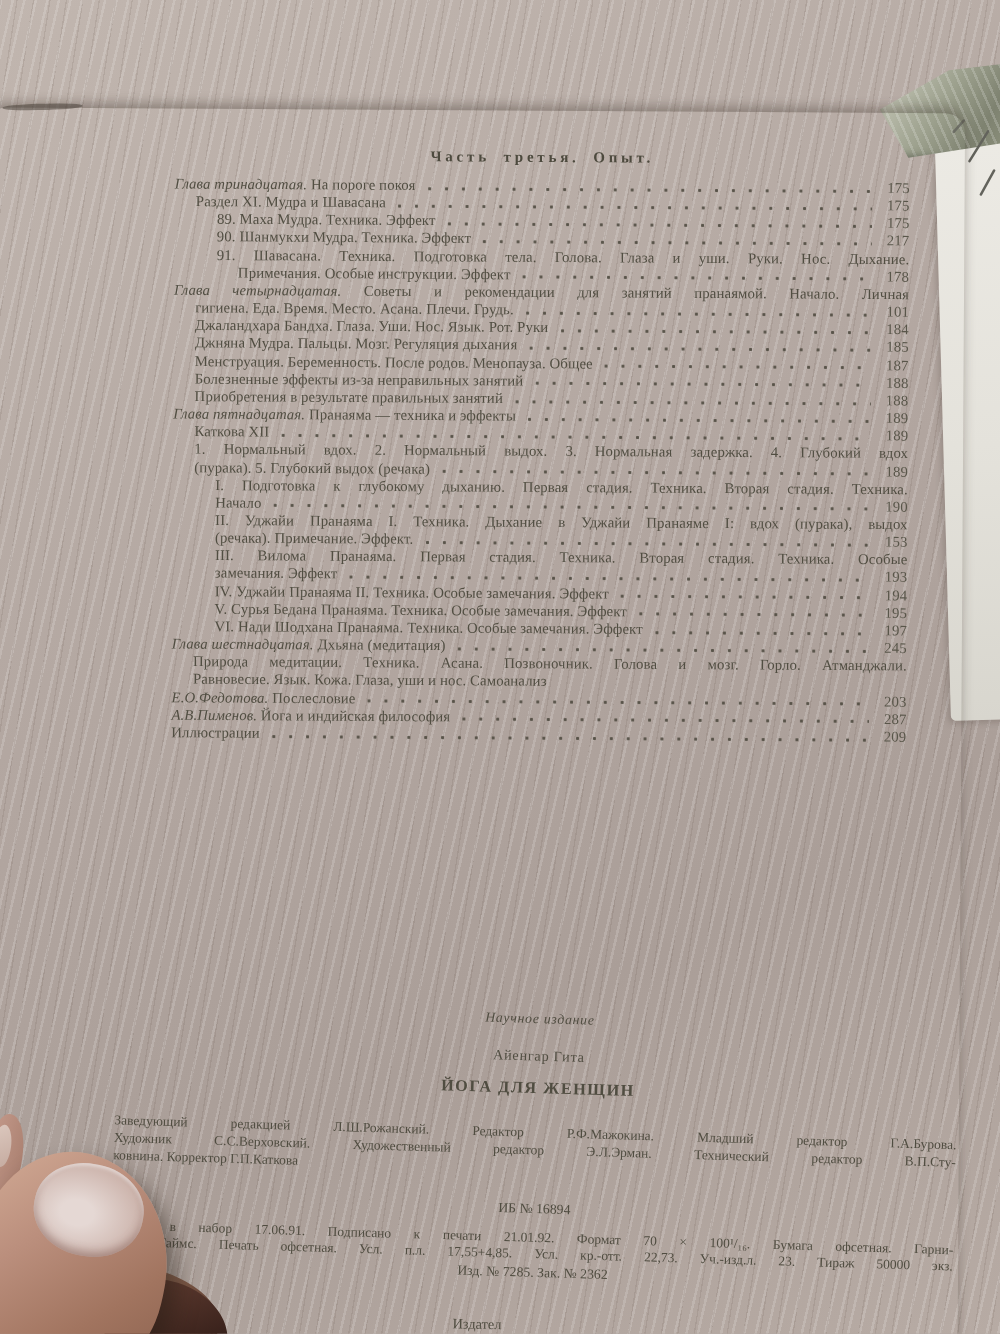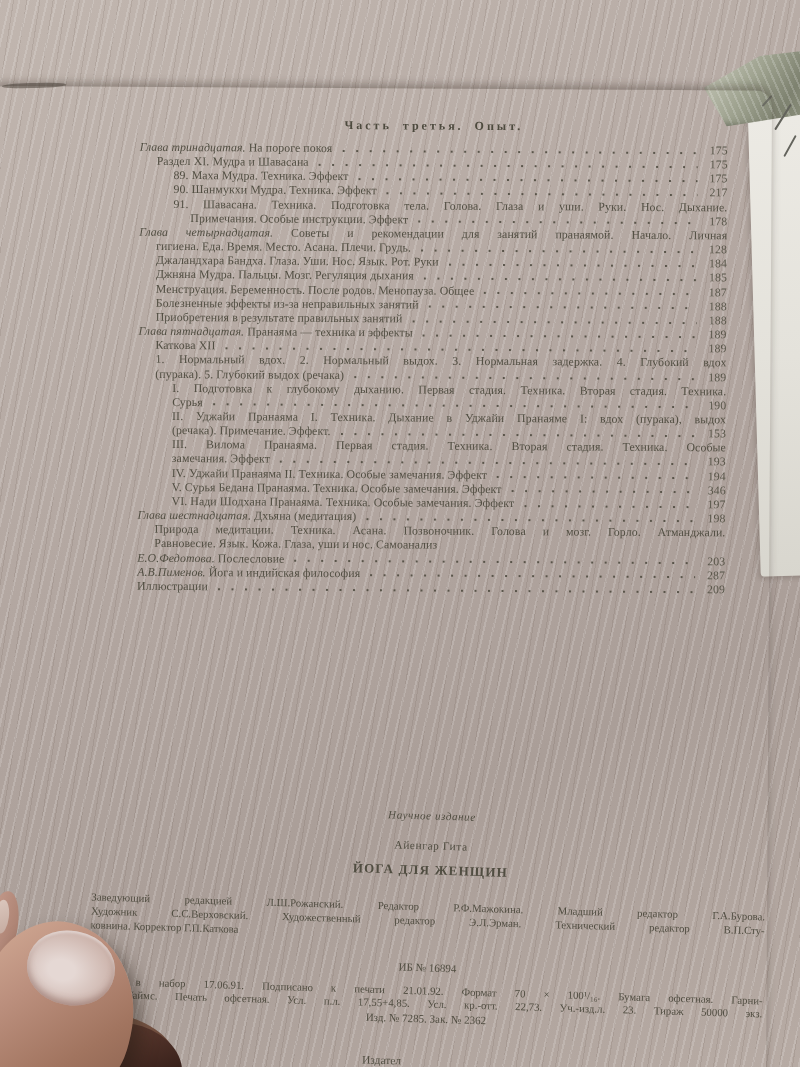--- a/index.html
+++ b/index.html
@@ -176,21 +176,21 @@
             <span class="t">Примечания. Особые инструкции. Эффект</span>
             <span class="leader"></span>
             <span class="pagenum">178</span>
           </div>
         </div>
         <div class="toc-entry">
           <div class="toc-line jl" style="margin-left: 0px;"><span class="t"><em class="em">Глава четырнадцатая.</em> Советы и рекомендации для занятий пранаямой. Начало. Личная</span></div>
           <div class="toc-line flexrow" style="margin-left: 17px;">
             <span class="t">гигиена. Еда. Время. Место. Асана. Плечи. Грудь.</span>
             <span class="leader"></span>
-            <span class="pagenum">128</span>
+            <span class="pagenum">101</span>
           </div>
         </div>
         <div class="toc-entry">
           <div class="toc-line flexrow" style="margin-left: 17px;">
             <span class="t">Джаландхара Бандха. Глаза. Уши. Нос. Язык. Рот. Руки</span>
             <span class="leader"></span>
             <span class="pagenum">184</span>
           </div>
         </div>
         <div class="toc-entry">
@@ -239,21 +239,21 @@
           <div class="toc-line jl" style="margin-left: 17px;"><span class="t">1. Нормальный вдох. 2. Нормальный выдох. 3. Нормальная задержка. 4. Глубокий вдох</span></div>
           <div class="toc-line flexrow" style="margin-left: 17px;">
             <span class="t">(пурака). 5. Глубокий выдох (речака)</span>
             <span class="leader"></span>
             <span class="pagenum">189</span>
           </div>
         </div>
         <div class="toc-entry">
           <div class="toc-line jl" style="margin-left: 34px;"><span class="t">I. Подготовка к глубокому дыханию. Первая стадия. Техника. Вторая стадия. Техника.</span></div>
           <div class="toc-line flexrow" style="margin-left: 34px;">
-            <span class="t">Сурья</span>
+            <span class="t">Начало</span>
             <span class="leader"></span>
             <span class="pagenum">190</span>
           </div>
         </div>
         <div class="toc-entry">
           <div class="toc-line jl" style="margin-left: 34px;"><span class="t">II. Уджайи Пранаяма I. Техника. Дыхание в Уджайи Пранаяме I: вдох (пурака), выдох</span></div>
           <div class="toc-line flexrow" style="margin-left: 34px;">
             <span class="t">(речака). Примечание. Эффект.</span>
             <span class="leader"></span>
             <span class="pagenum">153</span>
@@ -271,35 +271,35 @@
           <div class="toc-line flexrow" style="margin-left: 34px;">
             <span class="t">IV. Уджайи Пранаяма II. Техника. Особые замечания. Эффект</span>
             <span class="leader"></span>
             <span class="pagenum">194</span>
           </div>
         </div>
         <div class="toc-entry">
           <div class="toc-line flexrow" style="margin-left: 34px;">
             <span class="t">V. Сурья Бедана Пранаяма. Техника. Особые замечания. Эффект</span>
             <span class="leader"></span>
-            <span class="pagenum">346</span>
+            <span class="pagenum">195</span>
           </div>
         </div>
         <div class="toc-entry">
           <div class="toc-line flexrow" style="margin-left: 34px;">
             <span class="t">VI. Нади Шодхана Пранаяма. Техника. Особые замечания. Эффект</span>
             <span class="leader"></span>
             <span class="pagenum">197</span>
           </div>
         </div>
         <div class="toc-entry">
           <div class="toc-line flexrow" style="margin-left: 0px;">
             <span class="t"><em class="em">Глава шестнадцатая.</em> Дхьяна (медитация)</span>
             <span class="leader"></span>
-            <span class="pagenum">198</span>
+            <span class="pagenum">245</span>
           </div>
         </div>
         <div class="toc-entry">
           <div class="toc-line jl" style="margin-left: 17px;"><span class="t">Природа медитации. Техника. Асана. Позвоночник. Голова и мозг. Горло. Атманджали.</span></div>
           <div class="toc-line plain" style="margin-left: 17px;"><span class="t">Равновесие. Язык. Кожа. Глаза, уши и нос. Самоанализ</span></div>
         </div>
         <div class="toc-entry">
           <div class="toc-line flexrow" style="margin-left: 0px;">
             <span class="t"><em class="em">Е.О.Федотова.</em> Послесловие</span>
             <span class="leader"></span>

